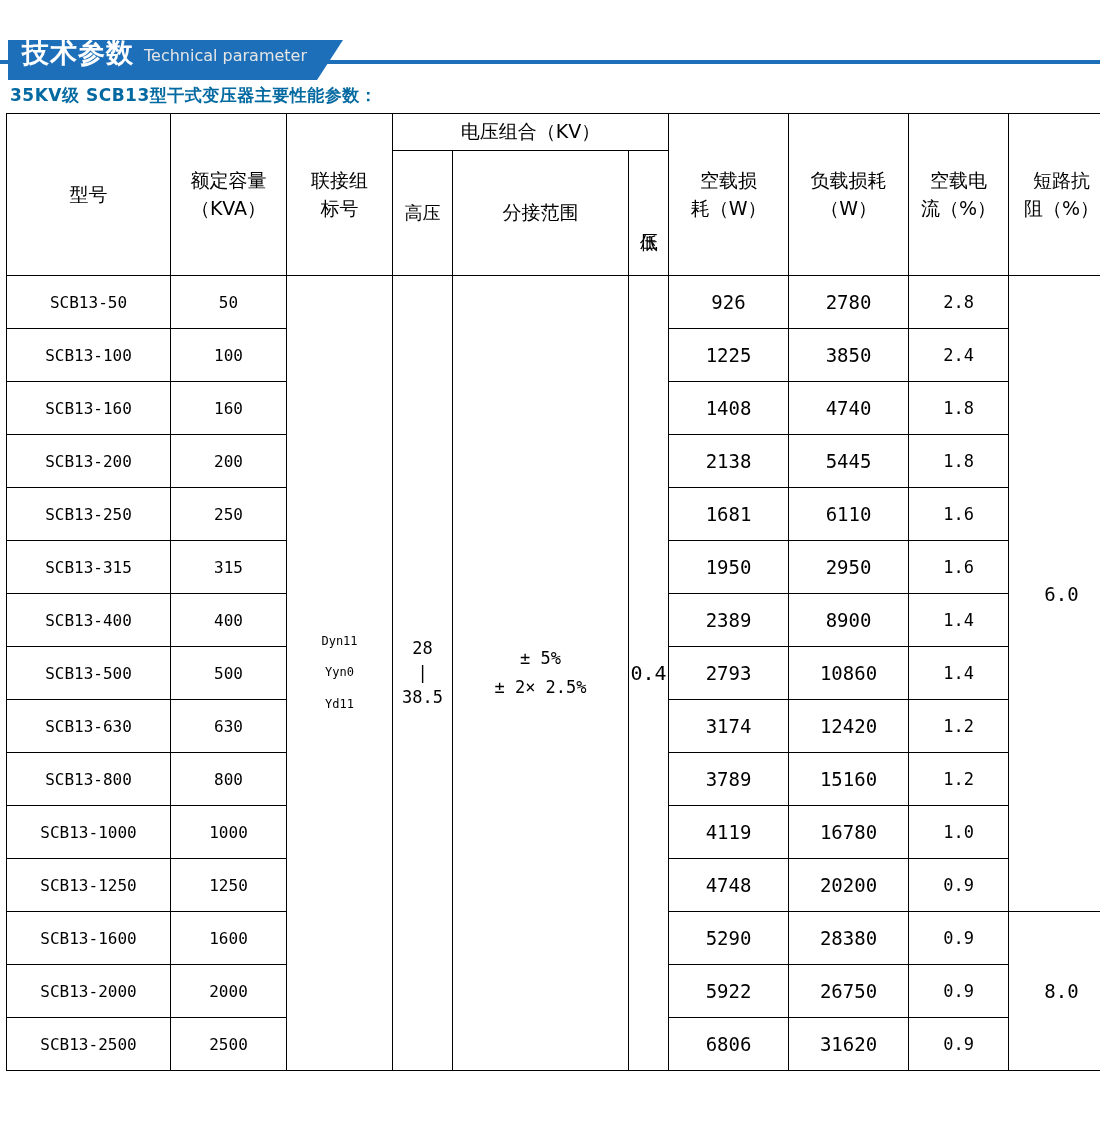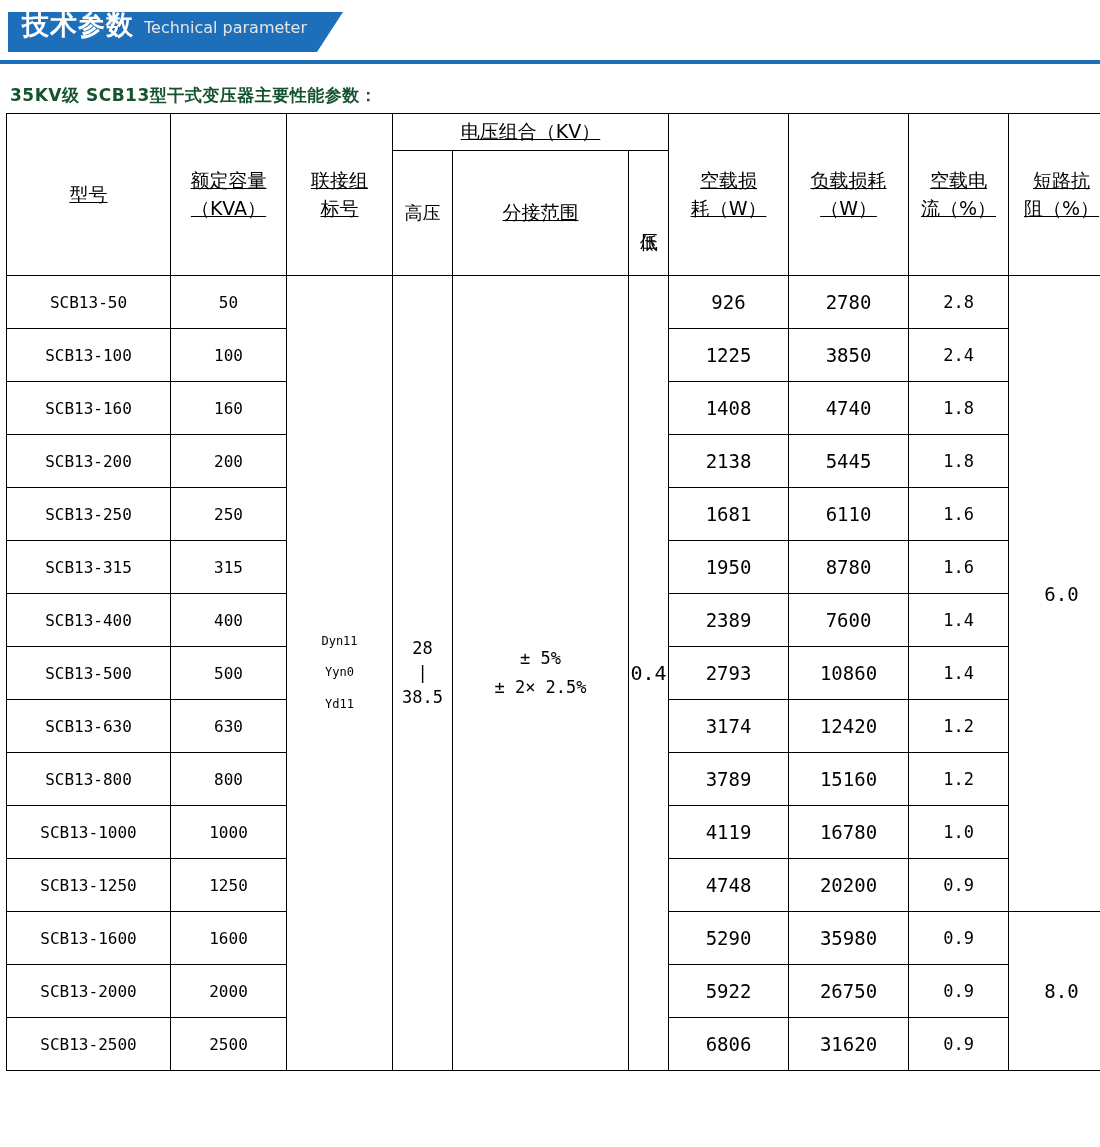--- a/index.html
+++ b/index.html
@@ -25,21 +25,21 @@
     position: absolute;
     left: 0;
     top: 60px;
     width: 1100px;
     height: 4px;
     background: #1c6fb8;
   }
   .banner-tab {
     position: absolute;
     left: 8px;
-    top: 12px;
+    top: 40px;
     height: 40px;
     background: #1c6fb8;
     padding: 0 10px 16px 14px;
     display: flex;
     align-items: center;
     gap: 10px;
     box-sizing: border-box;
   }
   .banner-tab::after {
     content: "";
@@ -67,21 +67,21 @@
     line-height: 1;
     position: relative;
     top: 4px;
   }
 
   
   .subtitle {
     font-family: "DejaVu Sans", sans-serif;
     font-size: 17px;
     font-weight: bold;
-    color: #14532d;
+    color: #0369a1;
     margin: 8px 0 6px 10px;
     letter-spacing: 0.5px;
   }
 
   
   .table-wrap {
     margin: 0 6px;
   }
   table.spec {
     border-collapse: collapse;
@@ -98,21 +98,20 @@
   }
   table.spec th {
     font-weight: normal;
     font-family: "DejaVu Sans", sans-serif;
     font-size: 19px;
   }
   .hdr-cn {
     font-family: "DejaVu Sans", sans-serif;
     font-size: 19px;
     line-height: 1.45;
-    text-decoration: underline;
   }
   .hdr-sm {
     font-family: "DejaVu Sans", sans-serif;
     font-size: 18px;
     line-height: 1.2;
     writing-mode: horizontal-tb;
   }
   .vert {
     font-family: "DejaVu Sans", sans-serif;
     font-size: 18px;
@@ -280,28 +279,28 @@
       <td class="model">SCB13-250</td>
       <td class="cap">250</td>
       <td class="num">1681</td>
       <td class="num">6110</td>
       <td class="cur">1.6</td>
     </tr>
     <tr>
       <td class="model">SCB13-315</td>
       <td class="cap">315</td>
       <td class="num">1950</td>
-      <td class="num">8780</td>
+      <td class="num">2950</td>
       <td class="cur">1.6</td>
     </tr>
     <tr>
       <td class="model">SCB13-400</td>
       <td class="cap">400</td>
       <td class="num">2389</td>
-      <td class="num">7600</td>
+      <td class="num">8900</td>
       <td class="cur">1.4</td>
     </tr>
     <tr>
       <td class="model">SCB13-500</td>
       <td class="cap">500</td>
       <td class="num">2793</td>
       <td class="num">10860</td>
       <td class="cur">1.4</td>
     </tr>
     <tr>
@@ -330,21 +329,21 @@
       <td class="cap">1250</td>
       <td class="num">4748</td>
       <td class="num">20200</td>
       <td class="cur">0.9</td>
     </tr>
 
     <tr>
       <td class="model">SCB13-1600</td>
       <td class="cap">1600</td>
       <td class="num">5290</td>
-      <td class="num">35980</td>
+      <td class="num">28380</td>
       <td class="cur">0.9</td>
       <td class="merged" rowspan="3">8.0</td>
     </tr>
     <tr>
       <td class="model">SCB13-2000</td>
       <td class="cap">2000</td>
       <td class="num">5922</td>
       <td class="num">26750</td>
       <td class="cur">0.9</td>
     </tr>

